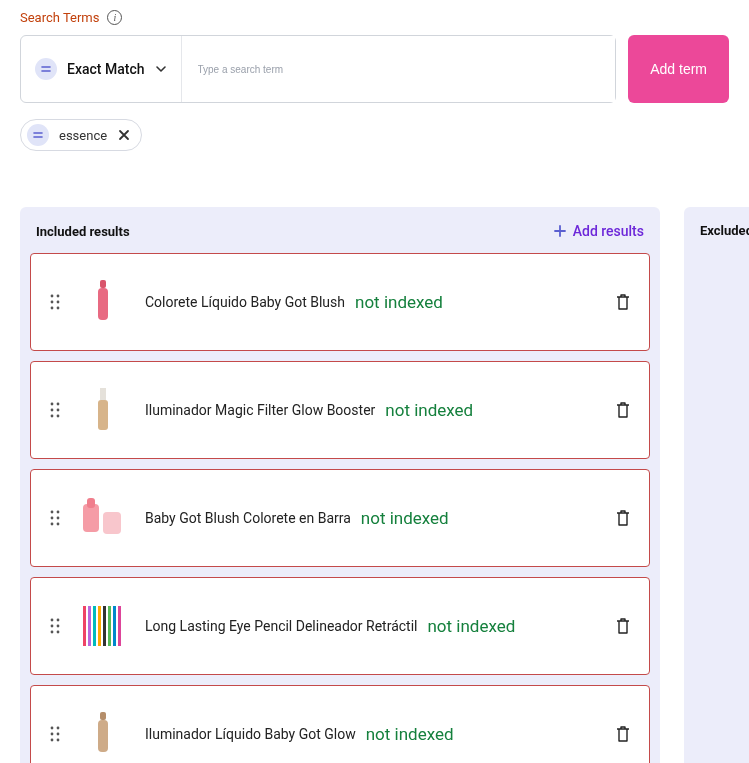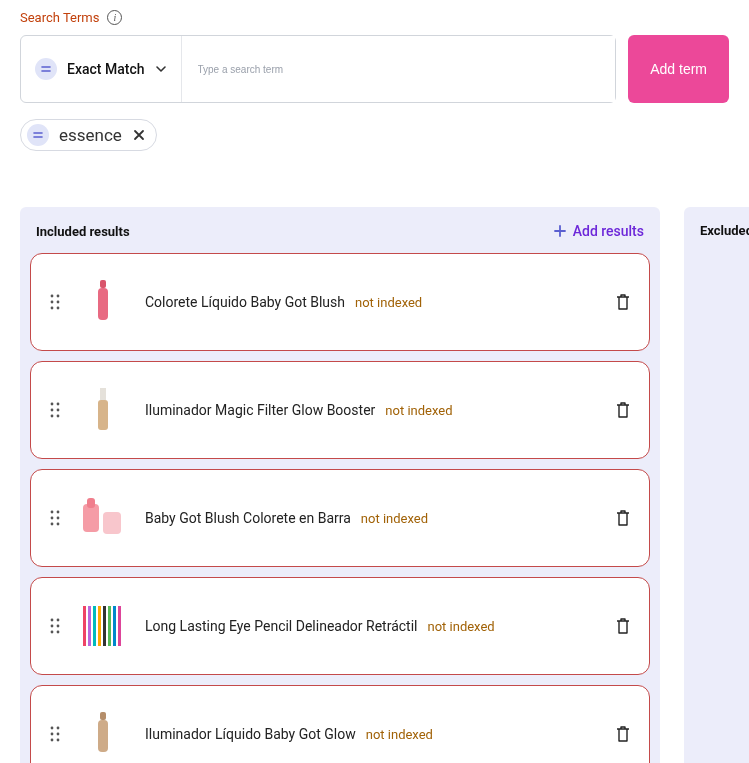--- a/index.html
+++ b/index.html
@@ -92,21 +92,21 @@
   }
   .chip {
     display: flex;
     align-items: center;
     gap: 10px;
     border: 1px solid #d7dae2;
     border-radius: 999px;
     padding: 4px 10px 4px 6px;
     background: #fff;
   }
-  .chip-text { font-size: 17px; color: #333; }
+  .chip-text { font-size: 13px; color: #333; }
   .chip-close {
     cursor: pointer;
     display: inline-flex;
     color: #444;
   }
   .panels {
     display: flex;
     gap: 24px;
     margin-top: 56px;
   }
@@ -132,21 +132,21 @@
   .add-results {
     display: flex; align-items: center; gap: 6px;
     color: #6d28d9;
     font-size: 14px;
     font-weight: 500;
     cursor: pointer;
   }
   .result-card {
     background: #fff;
     border: 1px solid #c44a4a;
-    border-radius: 12px;
+    border-radius: 4px;
     margin-bottom: 10px;
     display: flex;
     align-items: center;
     padding: 24px 18px;
     gap: 18px;
   }
   .drag-handle {
     color: #555;
     cursor: grab;
     display: flex;
@@ -158,21 +158,21 @@
   }
   .result-text {
     flex: 1;
     display: flex;
     align-items: center;
     gap: 10px;
     flex-wrap: wrap;
     font-size: 14px;
   }
   .result-name { color: #222; }
-  .not-indexed { color: #a16207; font-size: 13px; }
+  .not-indexed { color: #15803d; font-size: 17px; }
   .trash {
     color: #333;
     cursor: pointer;
     display: flex;
   }
 </style>
 </head>
 <body>
 
 <div class="label-row">

